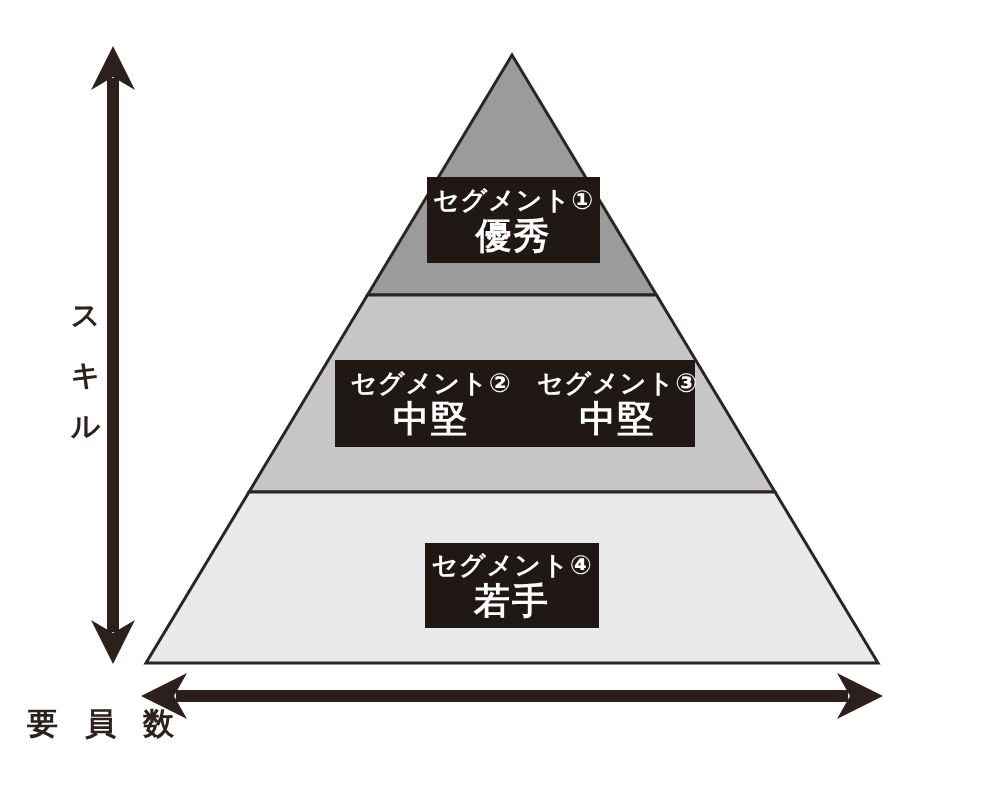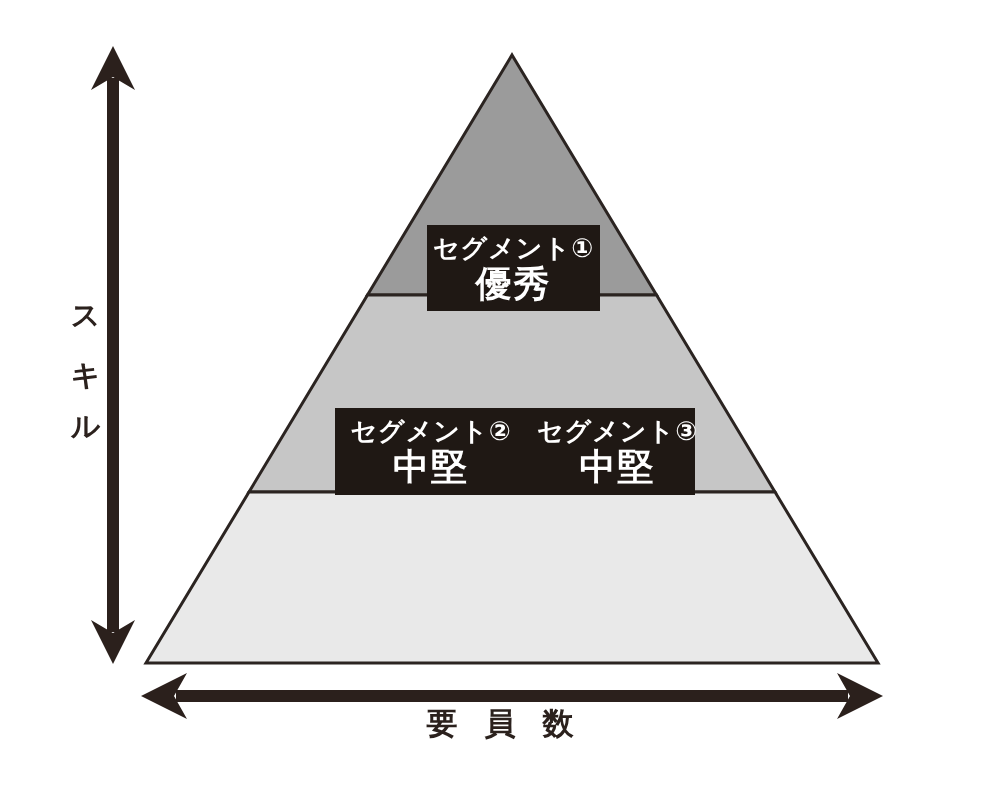--- a/index.html
+++ b/index.html
@@ -25,21 +25,20 @@
     background: #1f1814;
     color: #ffffff;
     display: flex;
     flex-direction: column;
     align-items: center;
     justify-content: center;
     gap: 5px;
     text-align: center;
     font-weight: bold;
     line-height: 1;
-    margin-top: 48px;
   }
   .seg-title {
     font-size: 26px;
     letter-spacing: 1px;
     white-space: nowrap;
   }
   .seg-subtitle {
     font-size: 36px;
     letter-spacing: 2px;
     white-space: nowrap;
@@ -55,21 +54,21 @@
     writing-mode: vertical-rl;
     text-orientation: upright;
     letter-spacing: 21px;
     line-height: 40px;
   }
   .x-axis-label {
     position: absolute;
     left: 0;
     top: 706px;
     width: 1000px;
-    text-align: center;
+    text-align: left;
     font-size: 31px;
     font-weight: bold;
     color: #2b211d;
     letter-spacing: 27px;
     text-indent: 27px;
     line-height: 36px;
   }
 </style>
 </head>
 <body>
@@ -109,14 +108,18 @@
   <div class="seg-box" style="left:335px; top:360px; width:192px; height:87px;">
     <span class="seg-title">セグメント②</span>
     <span class="seg-subtitle">中堅</span>
   </div>
 
   <div class="seg-box" style="left:518px; top:360px; width:155px; height:87px;padding-left:22px;">
     <span class="seg-title">セグメント③</span>
     <span class="seg-subtitle">中堅</span>
   </div>
 
+  <div class="seg-box" style="left:425px; top:543px; width:174px; height:85px;">
+    <span class="seg-title">セグメント④</span>
+    <span class="seg-subtitle">若手</span>
+  </div>
 
 </div>
 
 </body></html>

